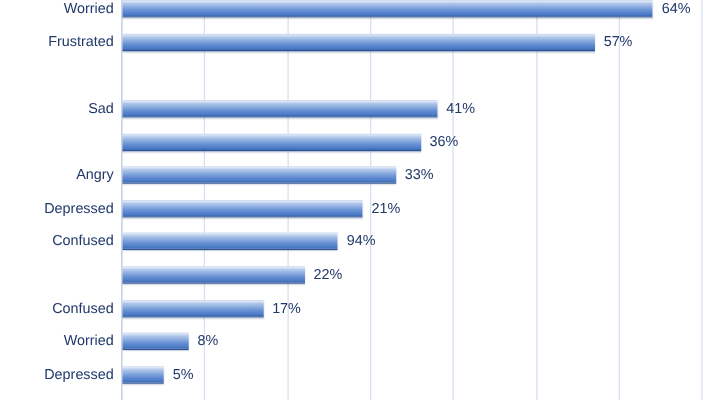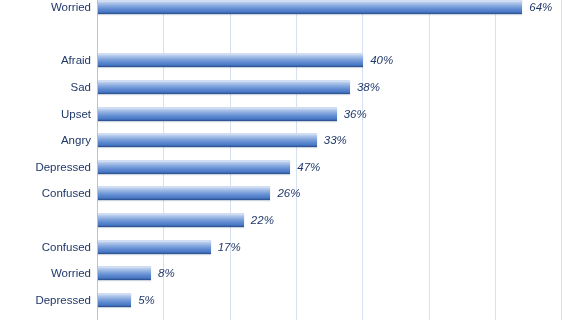--- a/index.html
+++ b/index.html
@@ -65,21 +65,20 @@
     color: #20386a;
     white-space: nowrap;
     line-height: 14px;
   }
   .bar-wrap {
     position: absolute;
     left: 98px;
     height: 14px;
     display: flex;
     align-items: center;
-    font-style: italic;
   }
   .bar {
     height: 14px;
     background: linear-gradient(to bottom,
         #dce6f6 0%,
         #b3c9ec 14%,
         #7ba0da 48%,
         #5b87cf 72%,
         #4a7ac6 90%,
         #3a63a8 100%);
@@ -115,60 +114,59 @@
   </div>
 
   <div id="rows">
       <div class="row" style="top: -6px;">
         <div class="cat-label">Worried</div>
         <div class="bar-wrap">
           <div class="bar" style="width: 424.32px;"></div>
           <div class="val-label">64%</div>
         </div>
       </div>
-      <div class="row" style="top: 47.2px;">
-        <div class="cat-label">Afraid</div>
+      <div class="row" style="top: 20.6px;">
+        <div class="cat-label">Frustrated</div>
         <div class="bar-wrap">
-          <div class="bar" style="width: 265.2px;"></div>
-          <div class="val-label">40%</div>
+          <div class="bar" style="width: 377.91px;"></div>
+          <div class="val-label">57%</div>
         </div>
       </div>
       <div class="row" style="top: 73.8px;">
         <div class="cat-label">Sad</div>
         <div class="bar-wrap">
           <div class="bar" style="width: 251.94px;"></div>
-          <div class="val-label">38%</div>
+          <div class="val-label">41%</div>
         </div>
       </div>
       <div class="row" style="top: 100.4px;">
-        <div class="cat-label">Upset</div>
         <div class="bar-wrap">
           <div class="bar" style="width: 238.68px;"></div>
           <div class="val-label">36%</div>
         </div>
       </div>
       <div class="row" style="top: 127px;">
         <div class="cat-label">Angry</div>
         <div class="bar-wrap">
           <div class="bar" style="width: 218.79px;"></div>
           <div class="val-label">33%</div>
         </div>
       </div>
       <div class="row" style="top: 153.6px;">
         <div class="cat-label">Depressed</div>
         <div class="bar-wrap">
           <div class="bar" style="width: 192.27px;"></div>
-          <div class="val-label">47%</div>
+          <div class="val-label">21%</div>
         </div>
       </div>
       <div class="row" style="top: 180.2px;">
         <div class="cat-label">Confused</div>
         <div class="bar-wrap">
           <div class="bar" style="width: 172.38px;"></div>
-          <div class="val-label">26%</div>
+          <div class="val-label">94%</div>
         </div>
       </div>
       <div class="row" style="top: 206.8px;">
         <div class="bar-wrap">
           <div class="bar" style="width: 145.86px;"></div>
           <div class="val-label">22%</div>
         </div>
       </div>
       <div class="row" style="top: 233.4px;">
         <div class="cat-label">Confused</div>

